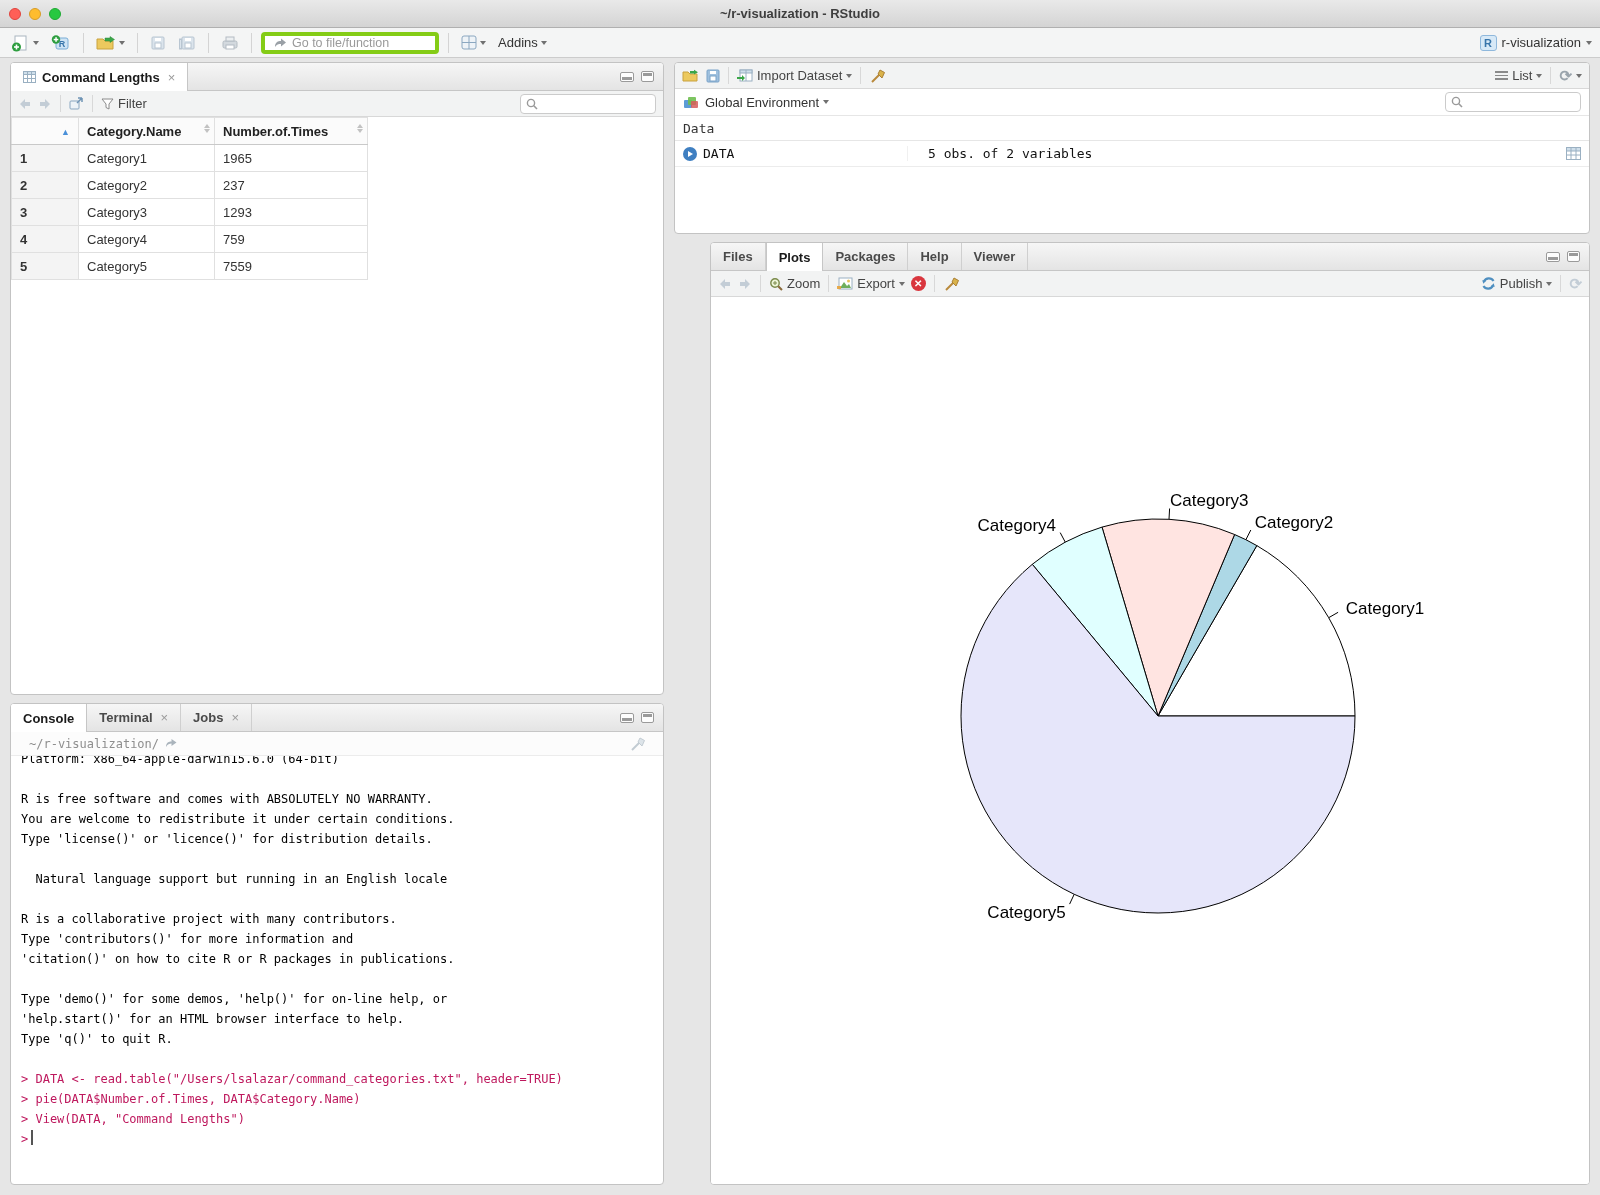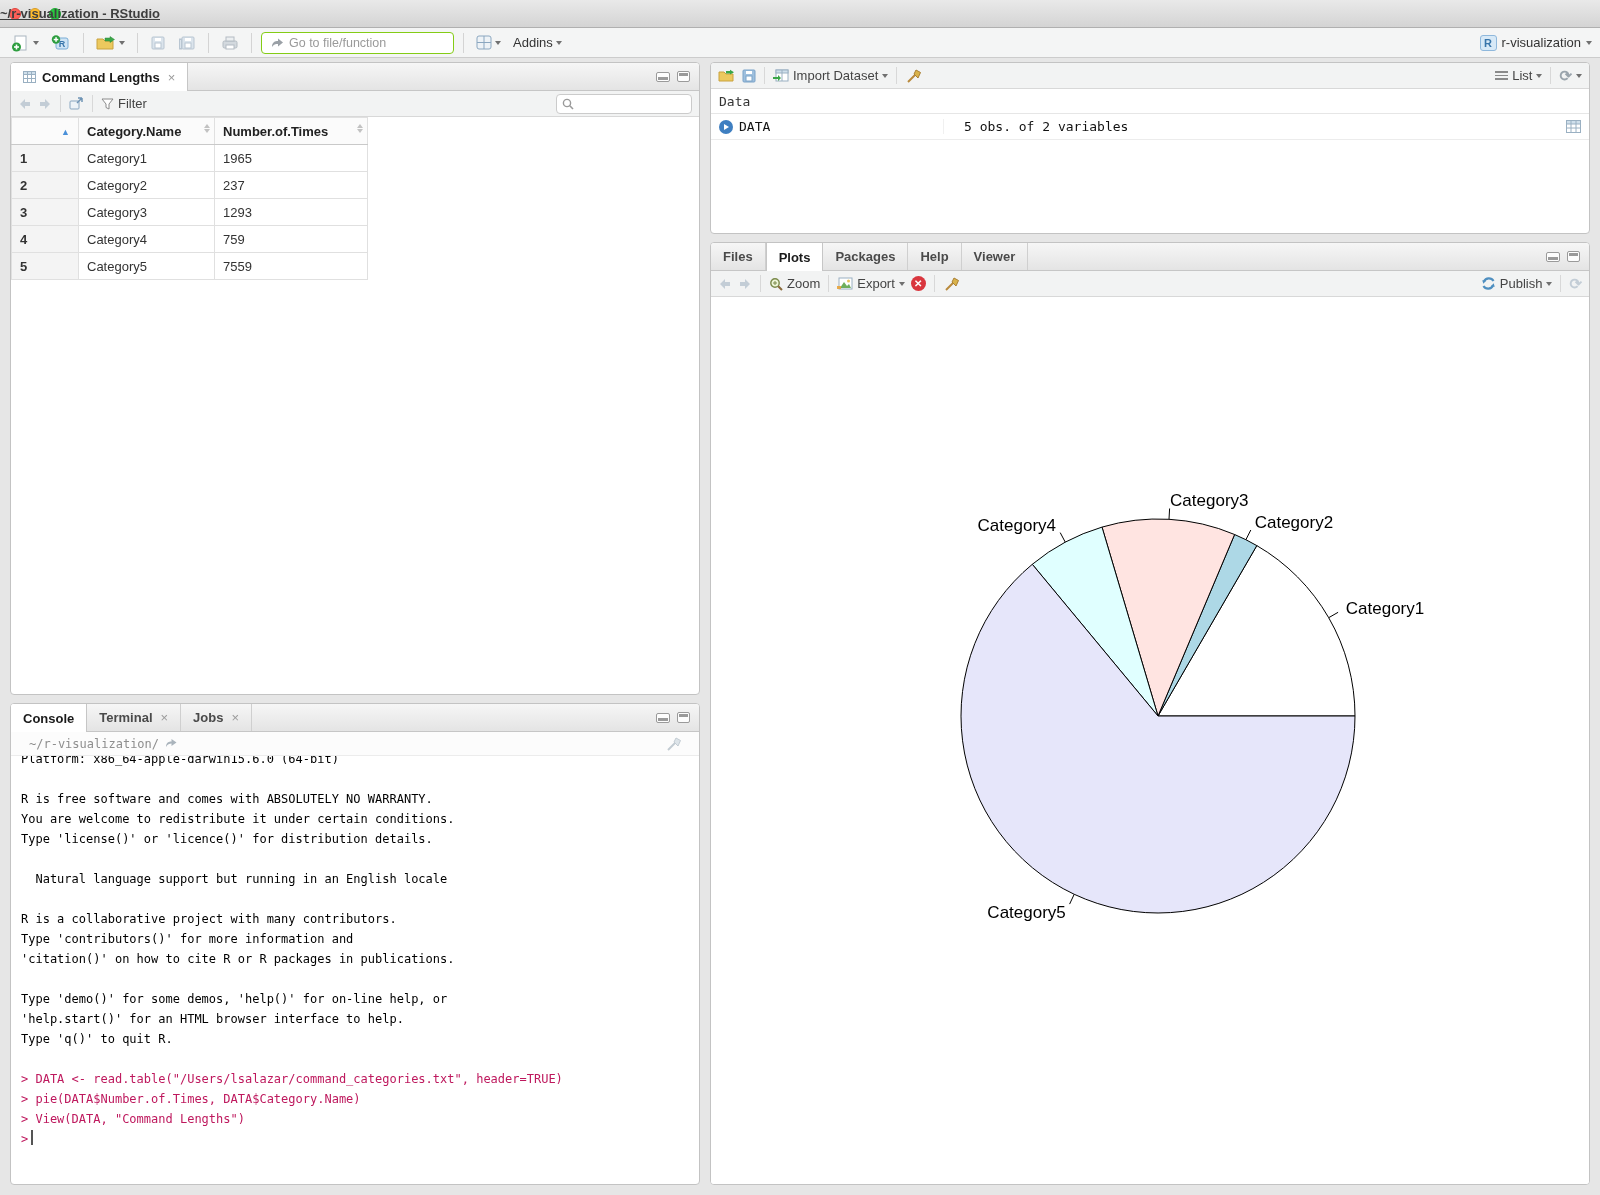--- a/index.html
+++ b/index.html
@@ -7,45 +7,45 @@
   body { font-family:"Liberation Sans", sans-serif; font-size:13px; color:#333; background:#e6e6e6; }
 
   
   .titlebar { height:28px; background:linear-gradient(#e9e9e9,#d4d4d4); border-bottom:1px solid #b0b0b0;
     display:flex; align-items:center; position:relative; }
   .traffic { display:flex; gap:8px; margin-left:9px; }
   .light { width:12px; height:12px; border-radius:50%; }
   .light.red { background:#ff5f57; border:1px solid #e0443e; }
   .light.yellow { background:#febc2e; border:1px solid #d89d27; }
   .light.green { background:#28c840; border:1px solid #1eaa33; }
-  .title { position:absolute; left:0; right:0; color:#3e3e3e; font-weight:bold; font-size:13px;text-decoration:underline; }
+  .title { position:absolute; left:0; right:0; text-align:center; color:#3e3e3e; font-weight:bold; font-size:13px; }
 
   .main-toolbar { height:30px; background:#f4f5f5; border-bottom:1px solid #cccccc;
     display:flex; align-items:center; padding:0 8px; gap:6px; }
   .tb-sep { width:1px; height:20px; background:#d4d4d4; margin:0 3px; }
   .tb-btn { display:flex; align-items:center; gap:3px; padding:2px 3px; border-radius:3px; }
   .caret { width:0; height:0; border-left:3.5px solid transparent; border-right:3.5px solid transparent;
     border-top:4px solid #707070; display:inline-block; }
-  .goto-box { display:flex; align-items:center; gap:5px; background:#fff; border:1px solid #84cc16;
-    border-radius:4px; height:22px; width:193px; padding:0 8px; }
+  .goto-box { display:flex; align-items:center; gap:5px; background:#fff; border:4px solid #84cc16;
+    border-radius:4px; height:22px; width:178px; padding:0 8px; }
   .goto-box input { border:none; outline:none; width:130px; font-size:12.5px; color:#333; background:transparent; }
   .goto-box input::placeholder { color:#9a9a9a; }
   .spacer { flex:1; }
   .proj-btn { display:flex; align-items:center; gap:5px; font-size:13px; color:#333; }
 
   
   .content { display:flex; gap:10px; padding:4px 10px 10px 10px; height:1137px; }
   .col-left { width:692px; display:flex; flex-direction:column; gap:8px; }
   .col-right { flex:1; display:flex; flex-direction:column; gap:8px; }
   .pane { background:#fff; border:1px solid #c3c3c3; border-radius:4px; overflow:hidden;
     display:flex; flex-direction:column; }
   #pane-data-viewer { height:633px; }
   #pane-console { flex:1; }
   #pane-environment { height:172px; }
-  #pane-plots { flex:1; }
+  #pane-plots { flex:1;margin-left:36px; }
 
   
   .tabstrip { height:28px; background:linear-gradient(#f6f6f6,#e4e4e4); border-bottom:1px solid #c6c6c6;
     display:flex; align-items:stretch; flex:none; }
   .tab { display:flex; align-items:center; gap:6px; padding:0 12px; font-weight:bold; color:#4a4a4a;
     border-right:1px solid #cfcfcf; font-size:13px; }
   .tab.active { background:#fff; border-right:1px solid #c6c6c6; border-left:1px solid #c6c6c6;
     margin-bottom:-1px; color:#1a1a1a; }
   .tab.active:first-child { border-left:none; }
   .tab .x { color:#9a9a9a; font-weight:normal; font-size:13px; margin-left:2px; }
@@ -394,20 +394,39 @@
             </span>
           <span>List</span>
           <span class="caret"></span>
         </span>
         <span class="pt-sep"></span>
         <span class="pt-btn">
           <span class="refresh">⟳</span>
           <span class="caret"></span>
         </span>
       </div>
+      <div class="env-row">
+        <svg width="16" height="14">
+            <rect x="1" y="5" width="8" height="8" rx="1" fill="#5c9cd6"></rect>
+            <rect x="5" y="2" width="8" height="8" rx="1" fill="#6fbf50" opacity="0.9"></rect>
+            <rect x="8" y="6" width="7" height="7" rx="1" fill="#d65c5c" opacity="0.85"></rect>
+          </svg>
+        <span class="pt-btn">
+          <span>Global Environment</span>
+          <span class="caret"></span>
+        </span>
+        <span class="spacer"></span>
+        <span class="search-box">
+          <svg width="12" height="12">
+              <circle cx="5" cy="5" r="3.6" fill="none" stroke="#9a9a9a" stroke-width="1.4"></circle>
+              <line x1="7.8" y1="7.8" x2="11" y2="11" stroke="#9a9a9a" stroke-width="1.6"></line>
+            </svg>
+          <input type="text" style="">
+        </span>
+      </div>
       <div class="env-section">Data</div>
       <div id="env-objects">
           <div class="env-obj">
             <span class="oname">
               <span class="play-ic"></span>
               <span>DATA</span>
             </span>
             <span class="oval">5 obs. of 2 variables</span>
             <svg width="15" height="13">
               <rect x="0.5" y="0.5" width="14" height="12" fill="#fff" stroke="#9ab0c2"></rect>

